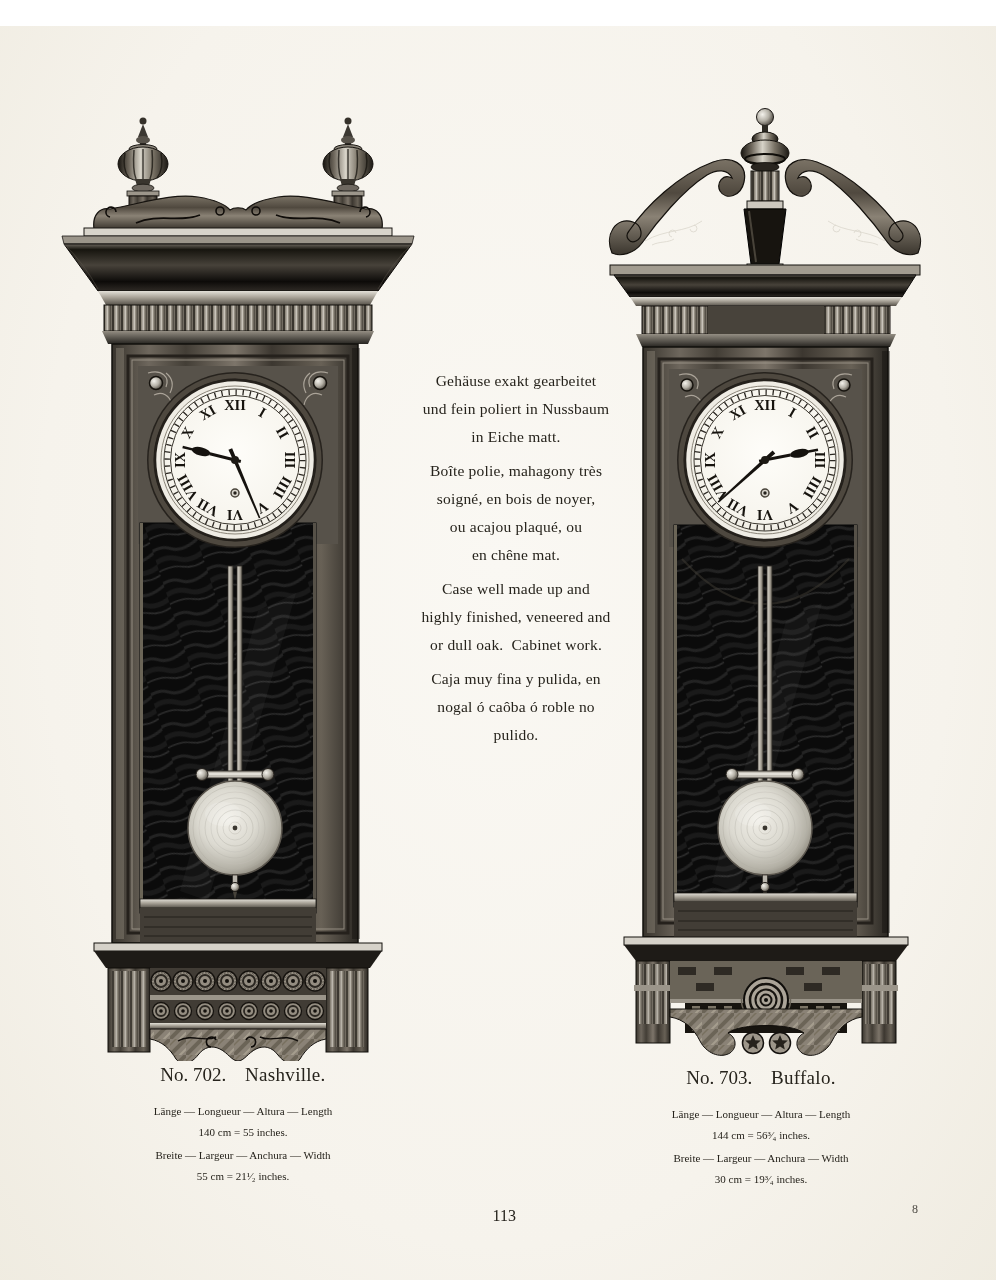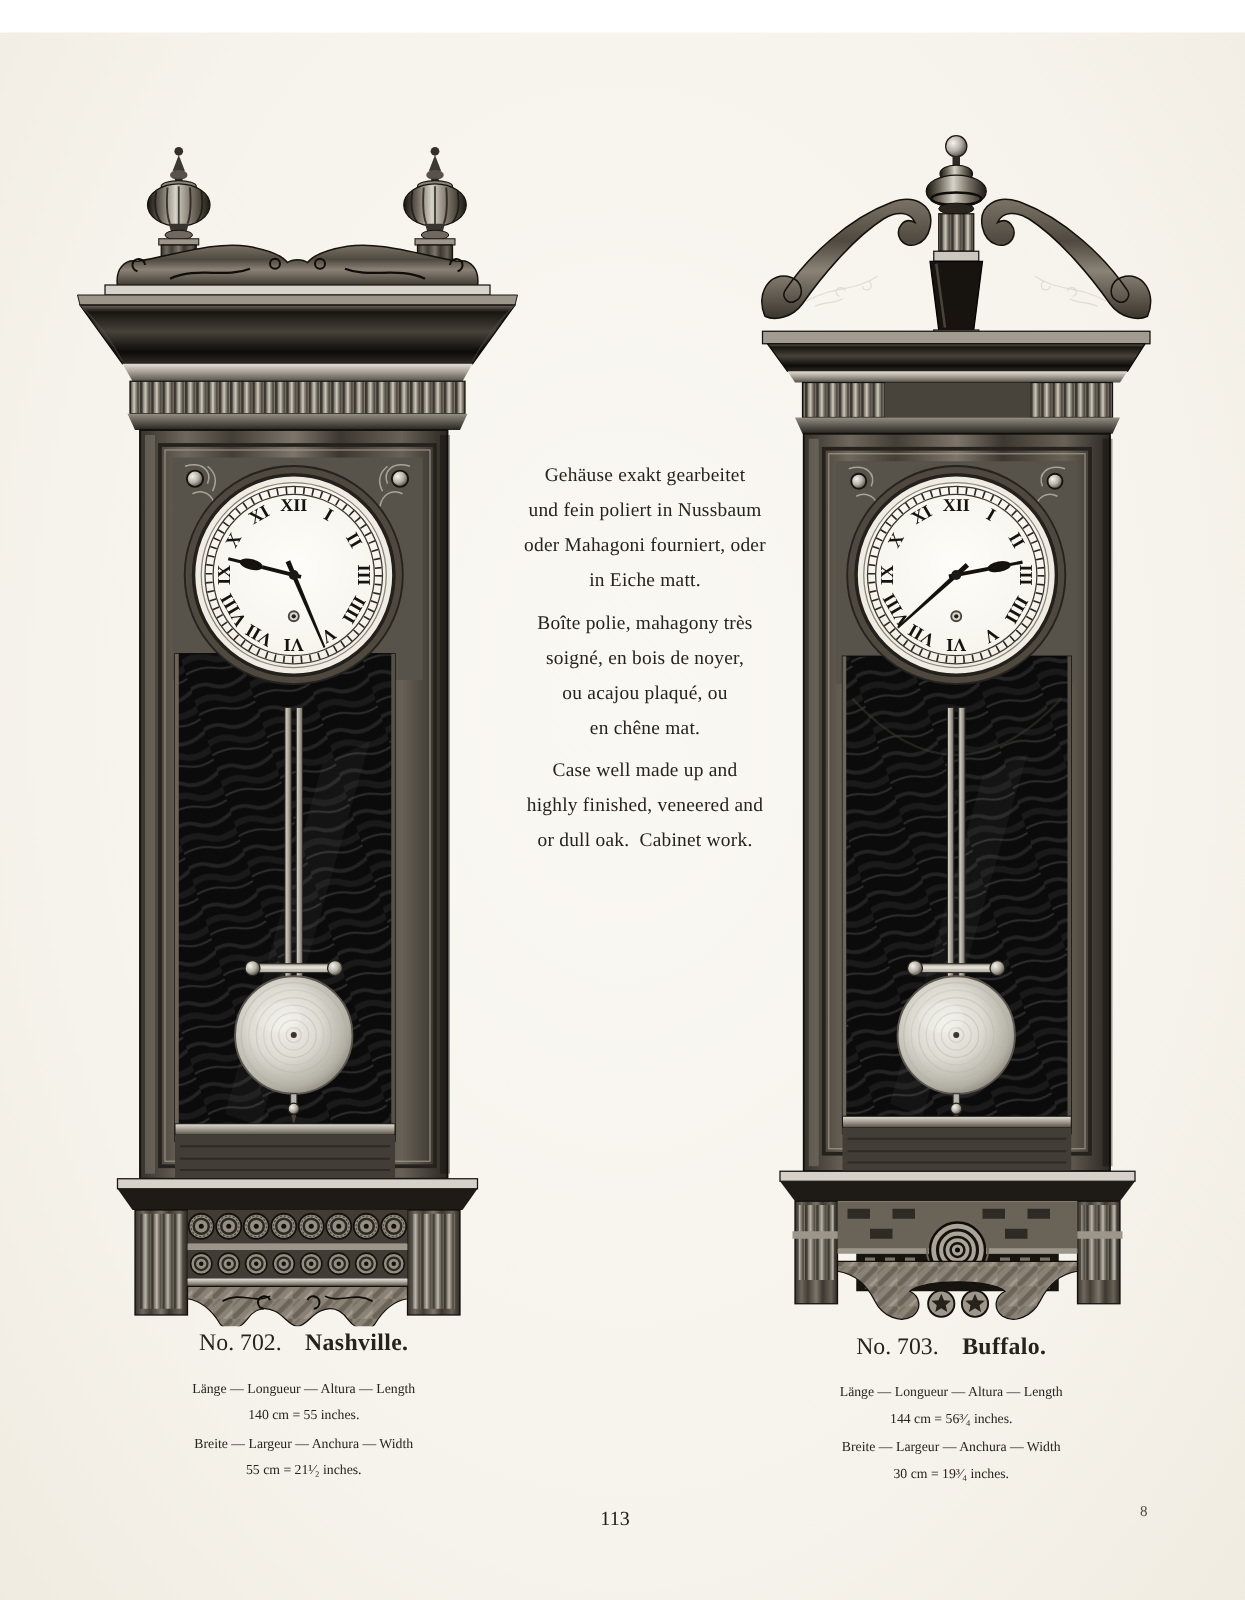--- a/index.html
+++ b/index.html
@@ -15,24 +15,24 @@
   .defs-svg{position:absolute;width:0;height:0;}
   .num{font-family:"Liberation Serif","DejaVu Serif",serif;font-weight:bold;font-size:14.5px;fill:#16130e;}
   .descriptions{position:absolute;left:392px;top:341px;width:248px;text-align:center;
                 font-size:15.5px;line-height:28px;letter-spacing:.2px;color:#26231c;}
   .descriptions p{margin:0 0 6px 0;}
   .line{display:block;}
   .caption{position:absolute;text-align:center;color:#26231c;}
   .caption-left{left:110px;top:1038px;width:266px;}
   .caption-right{left:628px;top:1041px;width:266px;}
   .cap-title{margin:0 0 15px 0;font-size:19px;font-weight:normal;}
-  .cap-name{font-weight:bold;margin-left:14px;letter-spacing:.3px;}
+  .cap-name{font-weight:normal;margin-left:14px;letter-spacing:.3px;}
   .dims{margin:0 0 3px 0;font-size:11px;line-height:20.5px;}
   .dim-label,.dim-value{display:block;}
-  .page-number{position:absolute;left:468px;top:1181px;width:48px;text-align:center;font-size:16px;}
+  .page-number{position:absolute;left:468px;top:1181px;width:48px;text-align:right;font-size:16px;}
   .corner-mark{position:absolute;left:912px;top:1176px;font-size:12px;color:#4d4a44;}
 </style>
 </head>
 <body>
 
 <div class="page">
 
   <svg class="defs-svg" aria-hidden="true">
     <defs>
       <linearGradient id="gWoodV" x1="0" y1="0" x2="1" y2="0">
@@ -476,33 +476,37 @@
           <path d="M0,-8 L2.2,-2.8 L7.8,-2.4 L3.6,1.2 L4.8,6.6 L0,3.6 L-4.8,6.6 L-3.6,1.2 L-7.8,-2.4 L-2.2,-2.8 Z" fill="#26221c"></path>
         </g>
       </g>
     </svg>
   </figure>
 
   <section class="descriptions">
     <p>
       <span class="line">Gehäuse exakt gearbeitet</span>
       <span class="line">und fein poliert in Nussbaum</span>
-      <span class="line">oder Mahagoni fourniert, oder</span>
       <span class="line">in Eiche matt.</span>
     </p>
     <p>
       <span class="line">Boîte polie, mahagony très</span>
       <span class="line">soigné, en bois de noyer,</span>
       <span class="line">ou acajou plaqué, ou</span>
       <span class="line">en chêne mat.</span>
     </p>
     <p>
       <span class="line">Case well made up and</span>
       <span class="line">highly finished, veneered and</span>
       <span class="line">or dull oak.&nbsp; Cabinet work.</span>
+    </p>
+    <p>
+      <span class="line">Caja muy fina y pulida, en</span>
+      <span class="line">nogal ó caôba ó roble no</span>
+      <span class="line">pulido.</span>
     </p>
   </section>
 
   <div class="caption caption-left">
     <h3 class="cap-title">
       <span class="cap-no">No. 702.</span>
       <span class="cap-name">Nashville.</span>
     </h3>
     <p class="dims">
       <span class="dim-label">Länge — Longueur — Altura — Length</span>

